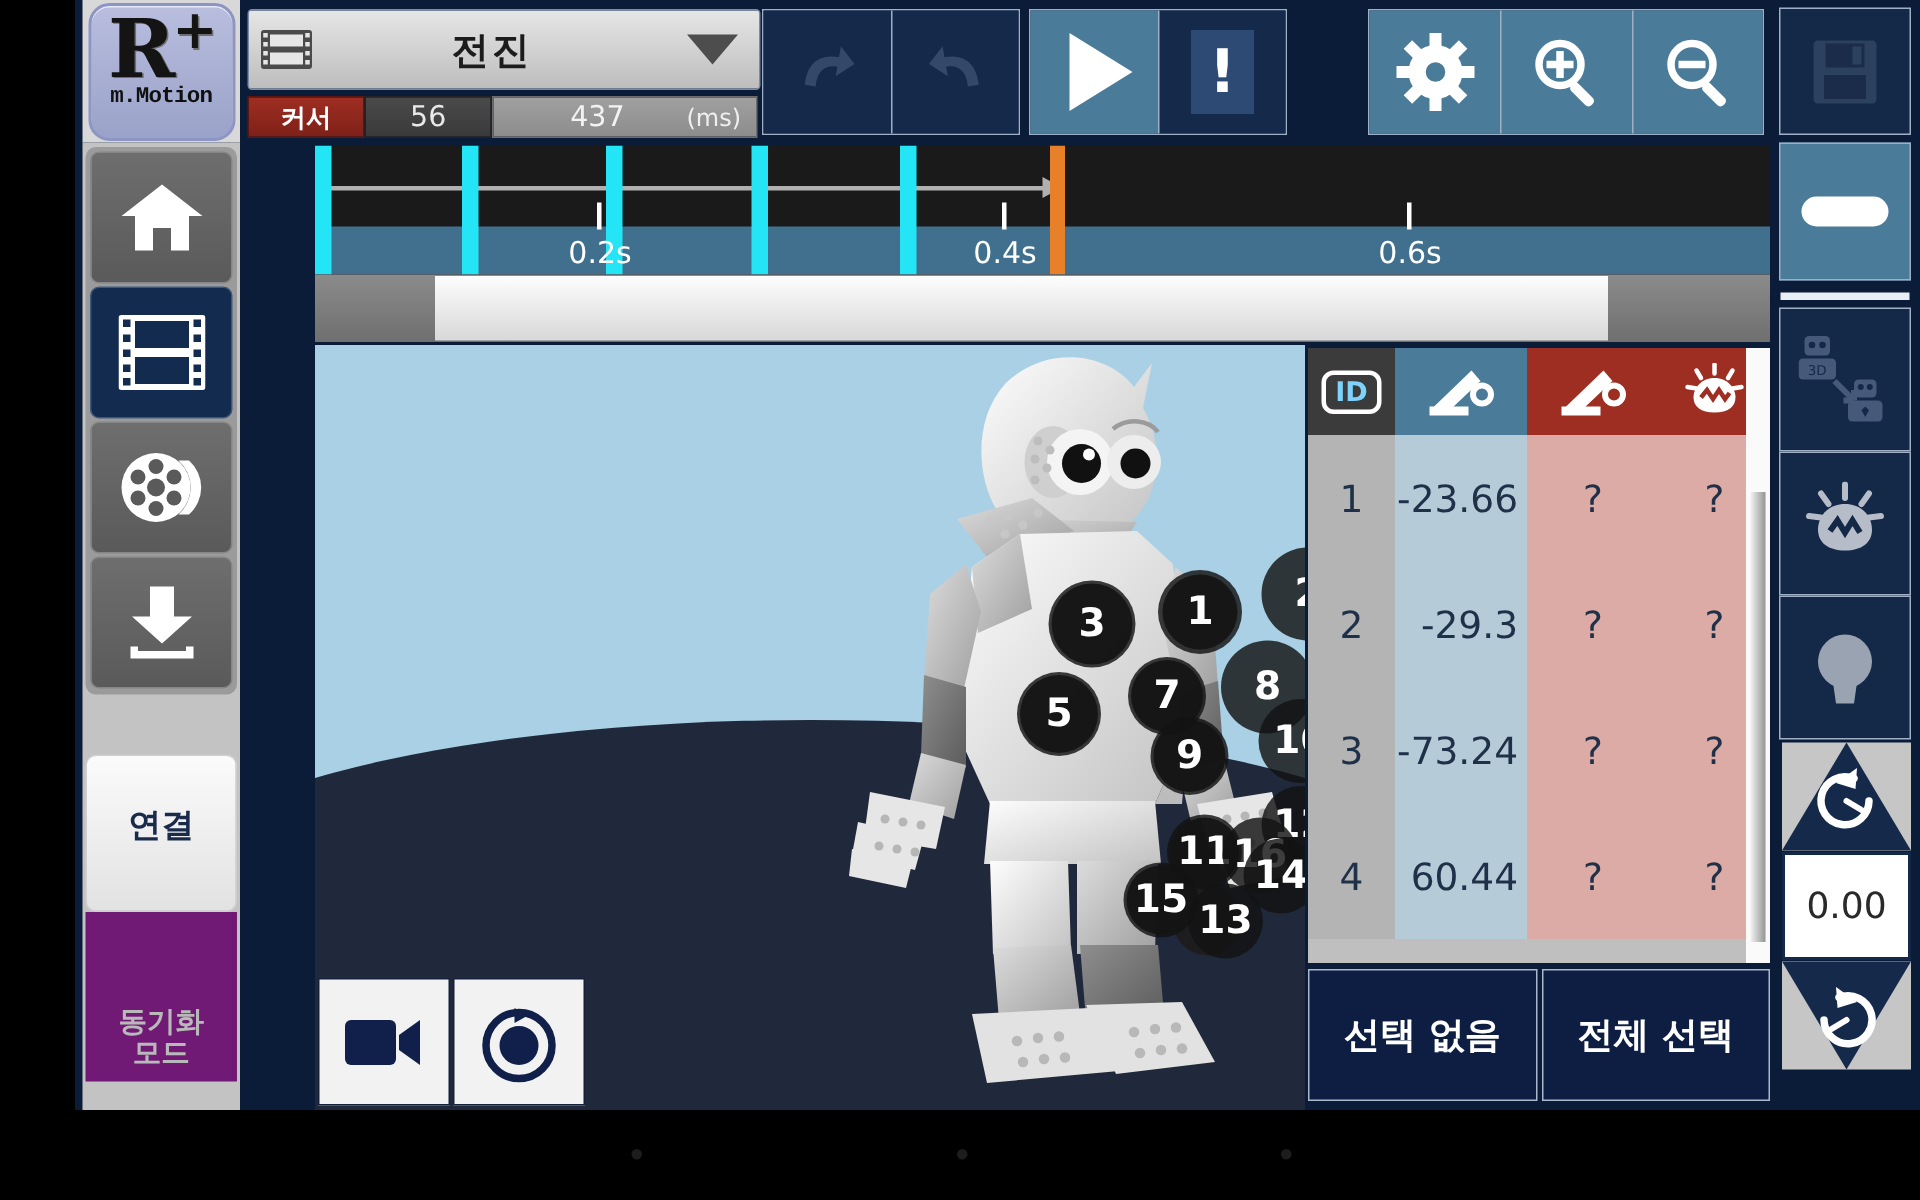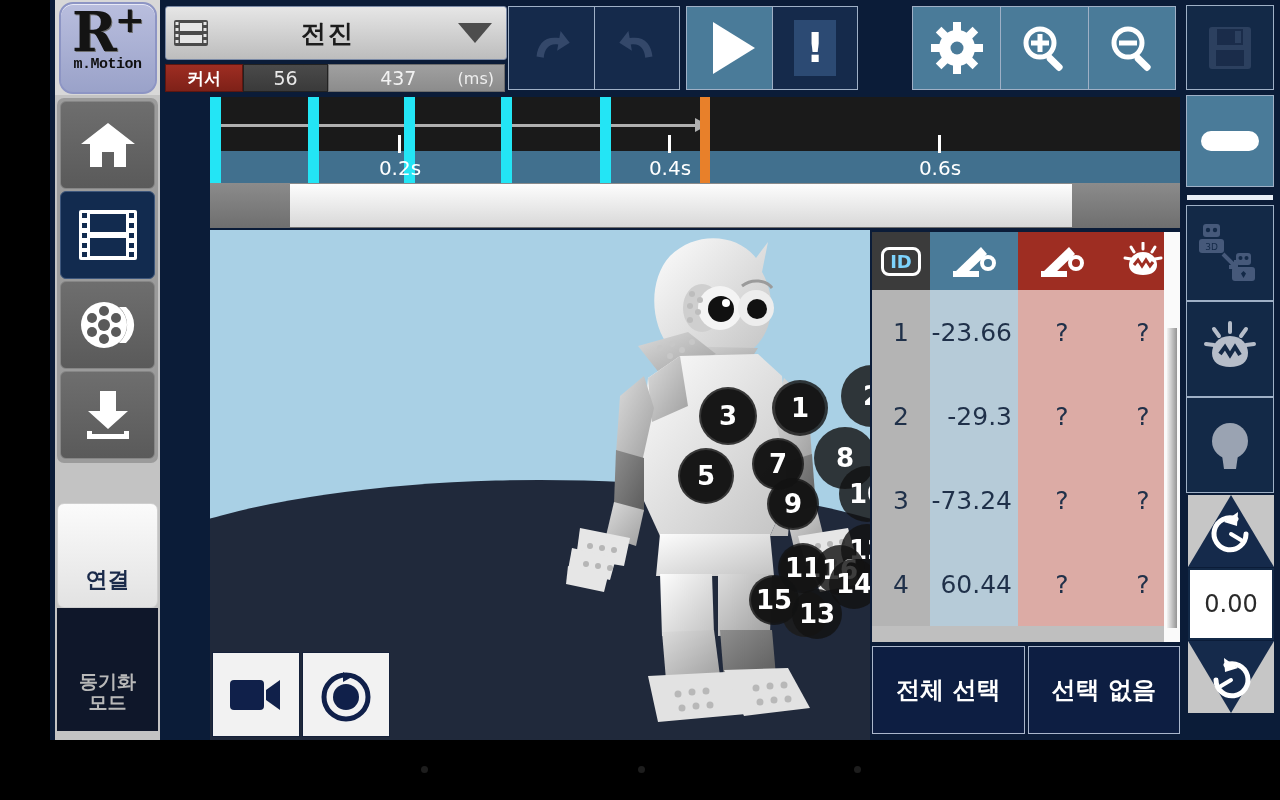--- a/index.html
+++ b/index.html
@@ -86,24 +86,24 @@
   
   .lsb{position:absolute;left:5px;top:95px;width:105px;height:645px;background:#c3c3c3;}
   .lsb-grp{position:absolute;left:2px;top:3px;width:101px;height:365px;
         background:#9b9b9b;border-radius:7px;padding:3px;box-sizing:border-box;}
   .lsb-btn{width:95px;height:88px;margin-bottom:2px;border-radius:6px;
         background:linear-gradient(#6e6e6e,#5a5a5a);display:flex;align-items:center;justify-content:center;
         border:1px solid #868686;box-sizing:border-box;}
   .lsb-btn.active{background:#122b4f;border:1px solid #3e577c;}
   .lsb-conn{position:absolute;left:2px;top:408px;width:101px;height:105px;border-radius:7px;
         background:linear-gradient(#fbfbfb,#e2e2e2);border:1px solid #cfcfcf;box-sizing:border-box;
-        display:flex;align-items:flex-end;justify-content:center;padding-bottom:12px;}
+        display:flex;align-items:center;justify-content:center;padding-bottom:12px;}
   .lsb-conn span{font-size:22px;font-weight:bold;color:#1a2a4a;}
   .lsb-sync{position:absolute;left:2px;top:513px;width:101px;height:105px;
-        background:#0f172a;display:flex;align-items:flex-end;justify-content:center;padding-bottom:18px;}
+        background:#701a75;display:flex;align-items:flex-end;justify-content:center;padding-bottom:8px;}
   .lsb-sync span{font-size:19px;font-weight:bold;color:#b9b9b9;text-align:center;line-height:21px;}
 
   
   .vp{position:absolute;left:160px;top:230px;width:660px;height:510px;background:#a9d0e5;overflow:hidden;}
   .ground{position:absolute;left:-18%;bottom:-160px;width:136%;height:420px;background:#20293b;
         border-radius:50% 50% 0 0 / 120px 120px 0 0;}
   .vp-btns{position:absolute;left:2px;bottom:3px;display:flex;}
   .vp-btn{width:88px;height:85px;background:#f2f2f2;border:1px solid #15213a;box-sizing:border-box;
         display:flex;align-items:center;justify-content:center;}
   .vp-btn+.vp-btn{margin-left:2px;}
@@ -580,22 +580,22 @@
           <div class="td v3">?</div>
         </div>
       </div>
 
       <div class="tsb">
         <div class="tsb-thumb"></div>
       </div>
     </div>
 
     <div class="tbl-btns">
+      <div class="tbl-btn">선택 없음</div>
       <div class="tbl-btn">전체 선택</div>
-      <div class="tbl-btn">선택 없음</div>
     </div>
 
     <div class="rsb">
 
       <div class="rsb-btn" style="top:0;height:92px;background:#4a7b99;">
         <span style="display:block;width:58px;height:20px;border-radius:10px;background:#fff;"></span>
       </div>
 
       <div class="rsb-sep" style="top:100px;"></div>
 

